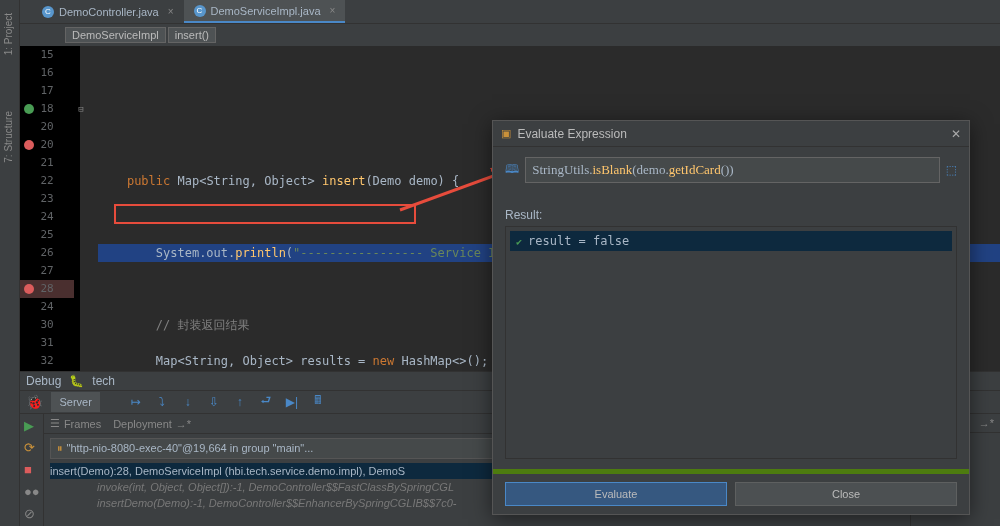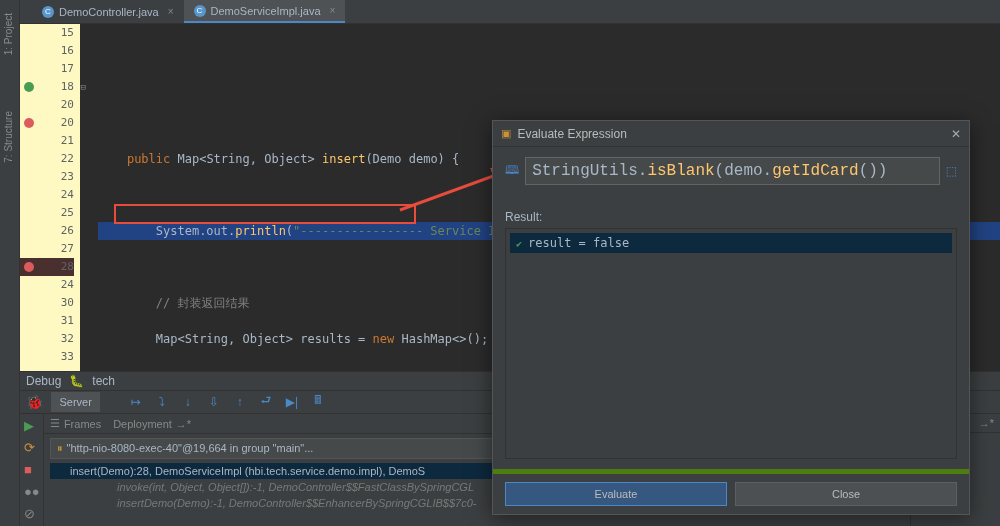--- a/index.html
+++ b/index.html
@@ -13,21 +13,21 @@
     .tabs { height: 24px; background: #3c3f41; display: flex; border-bottom: 1px solid #323232; }
     .tab { padding: 4px 10px; display: flex; align-items: center; gap: 5px; background: #3c3f41; color: #a9b7c6; font-size: 11px; }
     .tab.active { background: #4e5254; border-bottom: 2px solid #4a88c7; }
     .tab-icon { width: 12px; height: 12px; border-radius: 50%; background: #5896cc; display: inline-block; font-size: 8px; color: #fff; text-align: center; line-height: 12px; }
     .tab-close { color: #888; font-size: 10px; margin-left: 4px; }
     
     .breadcrumb-bar { height: 22px; background: #3c3f41; display: flex; align-items: center; padding-left: 45px; gap: 2px; }
     .breadcrumb-item { background: #4e5254; border: 1px solid #646464; padding: 1px 6px; font-size: 11px; color: #bbb; }
     
     .editor { flex: 1; display: flex; background: #2b2b2b; min-height: 0; overflow: hidden; }
-    .gutter { width: 60px; background: #fef9c3; color: #606366; text-align: right; padding-right: 6px; font-family: "Consolas", monospace; font-size: 11px; line-height: 18px; position: relative; }
+    .gutter { width: 60px; background: #000000; color: #606366; text-align: center; padding-right: 6px; font-family: "Consolas", monospace; font-size: 11px; line-height: 18px; position: relative; }
     .gutter-line { height: 18px; position: relative; }
     .bp-red { position: absolute; left: 4px; top: 4px; width: 10px; height: 10px; border-radius: 50%; background: #db5c5c; }
     .bp-green { position: absolute; left: 4px; top: 4px; width: 10px; height: 10px; border-radius: 50%; background: #499c54; }
     .collapse { position: absolute; right: -12px; width: 10px; height: 10px; color: #888; font-size: 9px; }
     
     .code { flex: 1; font-family: "Consolas", monospace; font-size: 12px; line-height: 18px; padding-left: 18px; white-space: pre; }
     .code-line { height: 18px; }
     .code-line.hl-blue { background: #214283; }
     .kw { color: #cc7832; }
     .str { color: #6a8759; }
@@ -47,42 +47,42 @@
     .debug-left-icons { width: 24px; background: #3c3f41; display: flex; flex-direction: column; padding: 4px; gap: 6px; border-right: 1px solid #323232; }
     .dl-icon { width: 16px; height: 16px; color: #888; font-size: 13px; }
     .dl-icon.green { color: #499c54; }
     .dl-icon.red { color: #db5c5c; }
     
     .frames-panel { flex: 1; display: flex; flex-direction: column; }
     .frames-header { height: 20px; display: flex; align-items: center; padding: 0 6px; gap: 12px; font-size: 11px; color: #888; border-bottom: 1px solid #323232; }
     .frames-header-item { display: flex; align-items: center; gap: 4px; }
     .thread-select { background: #45494a; margin: 4px 6px; padding: 3px 6px; font-size: 11px; color: #a9b7c6; display: flex; align-items: center; justify-content: space-between; border: 1px solid #555; }
     .frame-list { flex: 1; overflow: hidden; padding: 0 6px; font-size: 11px; }
-    .frame-item { padding: 2px 20px; color: #a9b7c6; white-space: nowrap; overflow: hidden; text-overflow: ellipsis; }
+    .frame-item { padding: 2px 0; color: #a9b7c6; white-space: nowrap; overflow: hidden; text-overflow: ellipsis; }
     .frame-item.selected { background: #0d293e; }
     .frame-dim { color: #787878; font-style: italic; margin-left: 47px; }
     
     .output-panel { width: 90px; border-left: 1px solid #323232; font-size: 11px; }
     .output-header { padding: 3px 6px; color: #888; border-bottom: 1px solid #323232; display: flex; justify-content: space-between; }
     .output-tree { padding: 4px 6px; }
     .out-item { display: flex; align-items: center; gap: 4px; padding: 1px 0; }
     .out-icon { width: 10px; height: 10px; border-radius: 50%; font-size: 7px; display: inline-flex; align-items: center; justify-content: center; color: #fff; }
     .out-icon.p { background: #c9913a; }
     .out-icon.m { background: #db5c5c; }
     
     
     .dialog { position: absolute; left: 492px; top: 120px; width: 478px; height: 395px; background: #3c3f41; border: 1px solid #555; box-shadow: 0 4px 20px rgba(0,0,0,.5); display: flex; flex-direction: column; z-index: 100; }
     .dialog-title { height: 26px; background: #3c3f41; display: flex; align-items: center; padding: 0 8px; gap: 6px; border-bottom: 1px solid #323232; }
     .dialog-title-icon { color: #c9913a; font-size: 11px; }
     .dialog-title-text { flex: 1; color: #bbb; font-size: 12px; }
     .dialog-close { color: #aaa; font-size: 12px; cursor: pointer; }
     .dialog-content { padding: 10px 12px; flex: 1; display: flex; flex-direction: column; }
     .expr-row { display: flex; align-items: center; gap: 6px; margin-bottom: 4px; }
     .expr-icon { color: #4a88c7; }
-    .expr-input { flex: 1; background: #45494a; border: 1px solid #646464; padding: 4px 6px; font-family: Liberation Mono, monospace; font-size: 16px; color: #a9b7c6; }
+    .expr-input { flex: 1; background: #45494a; border: 1px solid #646464; padding: 4px 6px; font-family: Liberation Serif, serif; font-size: 13px; color: #a9b7c6; }
     .expr-side { color: #4a88c7; font-size: 12px; }
     .hint { text-align: right; color: #787878; font-size: 10px; margin-bottom: 6px; }
     .result-label { color: #a9b7c6; font-size: 12px; margin-bottom: 4px; margin-top: 21px; }
     .result-area { flex: 1; background: #3c3f41; border: 1px solid #323232; padding: 4px; font-size: 12px; }
     .result-row { background: #0d293e; padding: 3px 6px; display: flex; align-items: center; gap: 6px; font-family: "Consolas", monospace; }
     .result-check { color: #499c54; font-size: 10px; }
     .dialog-buttons { display: flex; gap: 8px; padding: 8px 12px; border-top: 5px solid #4d7c0f; }
     .dlg-btn { flex: 1; background: #4c5052; border: 1px solid #5e6060; padding: 5px; text-align: center; color: #bbb; font-size: 11px; }
     .dlg-btn.primary { background: #365880; border-color: #4a88c7; }
     
@@ -105,20 +105,24 @@
       <span>DemoController.java</span>
       <span class="tab-close">×</span>
     </div>
     <div class="tab active">
       <span class="tab-icon">C</span>
       <span>DemoServiceImpl.java</span>
       <span class="tab-close">×</span>
     </div>
   </div>
 
+  <div class="breadcrumb-bar">
+    <div class="breadcrumb-item">DemoServiceImpl</div>
+    <div class="breadcrumb-item">insert()</div>
+  </div>
 
   <div class="editor">
     <div class="gutter">
       <div class="gutter-line">15</div>
       <div class="gutter-line">16</div>
       <div class="gutter-line">17</div>
       <div class="gutter-line"><span class="bp-green"></span><span class="collapse">⊟</span><span>18</span></div>
       <div class="gutter-line">20</div>
       <div class="gutter-line"><span class="bp-red"></span><span>20</span></div>
       <div class="gutter-line">21</div>

